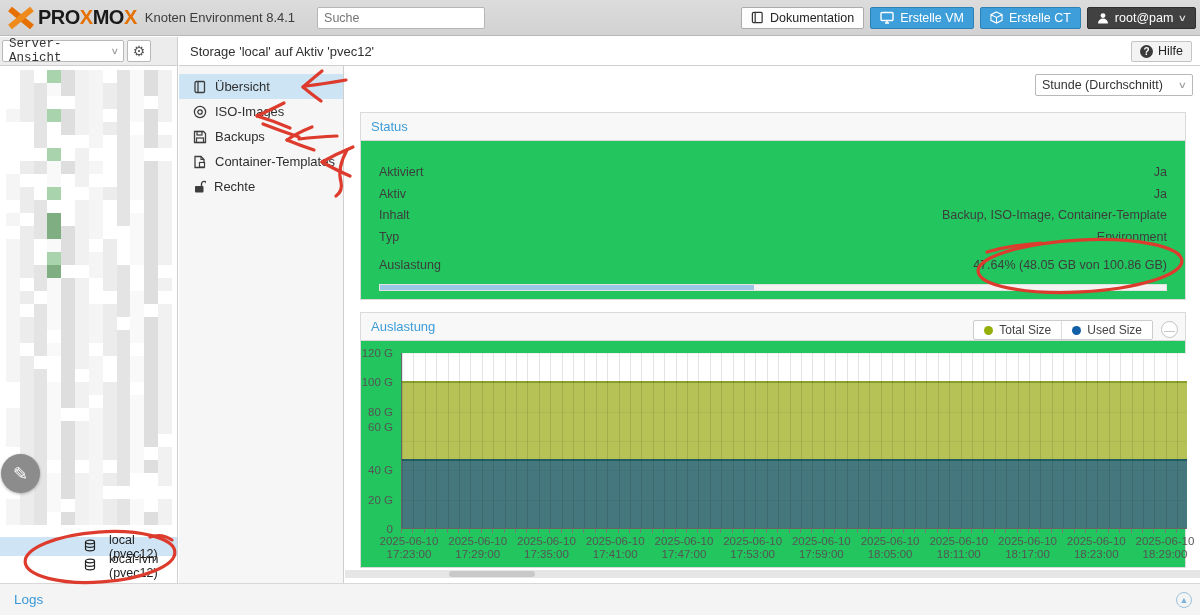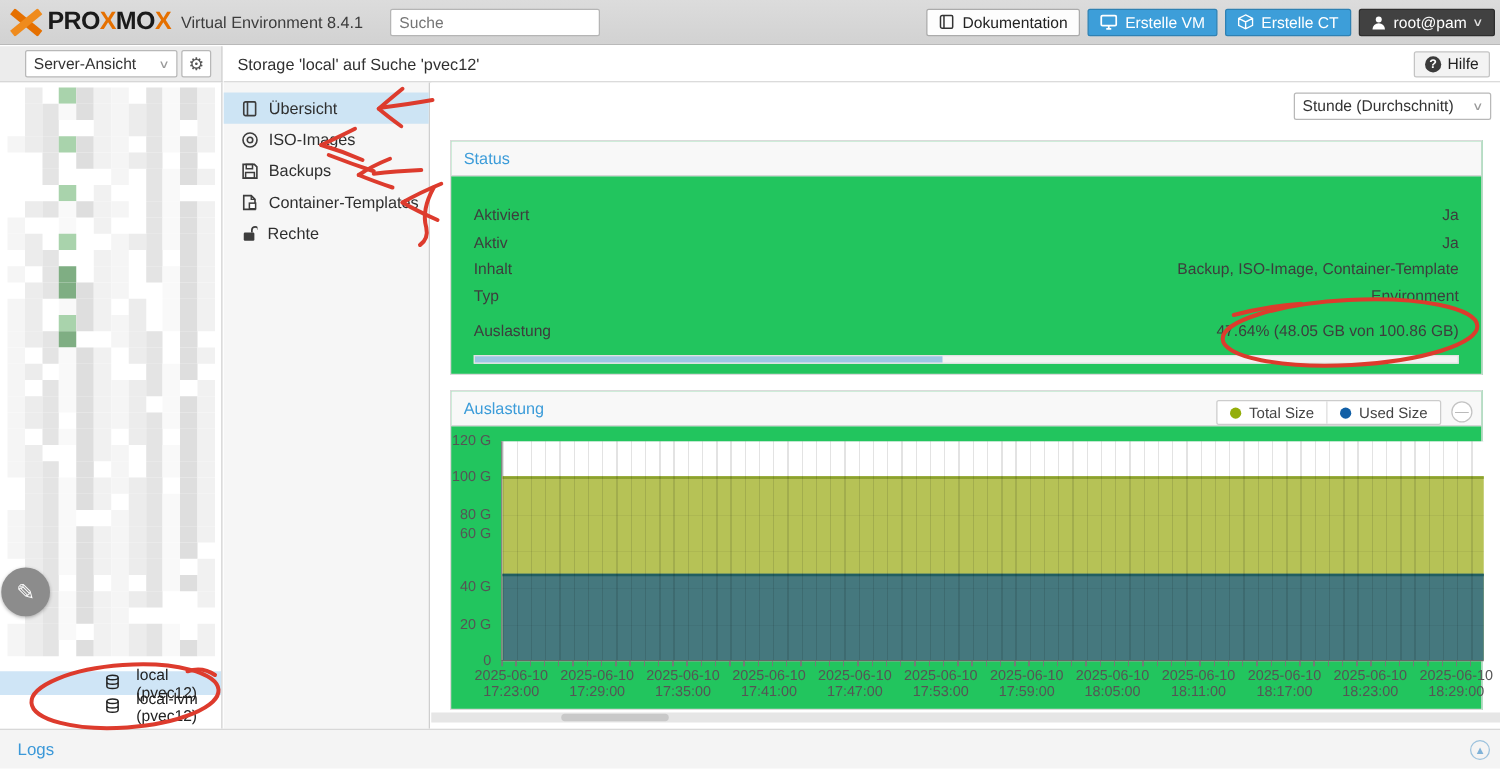--- a/index.html
+++ b/index.html
@@ -24,21 +24,21 @@
   .tb-btn.blue  { background:#3d9ed9; border-color:#2e81b3; color:#fff; }
   .tb-btn.dark  { background:#414141; border-color:#2e2e2e; color:#fff; }
   .chev { font-size:9px; opacity:.85; transform:scaleX(1.4); display:inline-block; }
 
   
   #left-head { left:0; top:37px; width:178px; height:29px; background:#ececec;
     border-bottom:1px solid #cfcfcf; border-right:1px solid #cfcfcf;
     display:flex; align-items:center; }
   .select { background:#fff; border:1px solid #b8b8b8; border-radius:2px; height:22px;
     font-size:12.5px; color:#333; display:flex; align-items:center; padding:0 6px; }
-  #view-select { width:122px; margin-left:20px; justify-content:space-between; }
+  #view-select { width:122px; margin-left:2px; justify-content:space-between;font-family:Liberation Mono, monospace; }
   #gear-btn { width:24px; height:22px; margin-left:3px; background:#fff; border:1px solid #b8b8b8;
     border-radius:2px; display:flex; align-items:center; justify-content:center;
     font-size:14px; color:#555; }
   #main-head { left:179px; top:37px; width:1021px; height:29px; background:#fff;
     border-bottom:1px solid #cfcfcf; display:flex; align-items:center; }
   #breadcrumb { font-size:13px; color:#303030; margin-left:11px; }
   #help-btn { margin-left:auto; margin-right:8px; height:21px; background:#f3f3f3;
     border:1px solid #c4c4c4; border-radius:2px; display:flex; align-items:center;
     gap:5px; padding:0 8px; font-size:12.5px; color:#222; }
   .qmark { width:13px; height:13px; border-radius:50%; background:#3b3b3b; color:#fff;
@@ -121,21 +121,21 @@
 </style>
 </head>
 <body>
 
 <div id="toolbar" class="abs">
   <svg id="logo-mark" width="26" height="22" viewBox="0 0 26 22">
     <path d="M2 2 L24 20" stroke="#e57000" stroke-width="6"></path>
     <path d="M24 2 L2 20" stroke="#ef8b1d" stroke-width="6"></path>
   </svg>
   <span id="logo-text"><span>PRO</span><span class="orange">X</span><span>MO</span><span class="orange">X</span></span>
-  <span id="version">Virtual Environment 8.4.1</span>
+  <span id="version">Knoten Environment 8.4.1</span>
   <input id="search-input" placeholder="Suche" style="">
   <div id="toolbar-right">
     <div class="tb-btn white">
       <svg width="13" height="13" viewBox="0 0 14 14">
           <path d="M3 1.5 h8 a1 1 0 0 1 1 1 v9 a1 1 0 0 1 -1 1 h-8 a1.5 1.5 0 0 1 -1.5 -1.5 v-8 a1.5 1.5 0 0 1 1.5 -1.5 z M4.5 1.5 v11" fill="none" stroke="#333" stroke-width="1.3"></path>
         </svg>
       <span>Dokumentation</span>
     </div>
     <div class="tb-btn blue">
       <svg width="14" height="13" viewBox="0 0 14 13">
@@ -164,21 +164,21 @@
 <div id="left-head" class="abs">
   <div id="view-select" class="select">
     <span>Server-Ansicht</span>
     <span class="chev" style="color:#888">∨</span>
   </div>
   <div id="gear-btn">
     <span>⚙</span>
   </div>
 </div>
 <div id="main-head" class="abs">
-  <span id="breadcrumb">Storage 'local' auf Suche 'pvec12'</span>
+  <span id="breadcrumb">Storage 'local' auf Aktiv 'pvec12'</span>
   <div id="help-btn">
     <span class="qmark">?</span>
     <span>Hilfe</span>
   </div>
 </div>
 
 <div id="sidebar" class="abs">
   <div id="redaction">
       <div></div>
       <div style="background: rgb(236, 236, 236);"></div>

